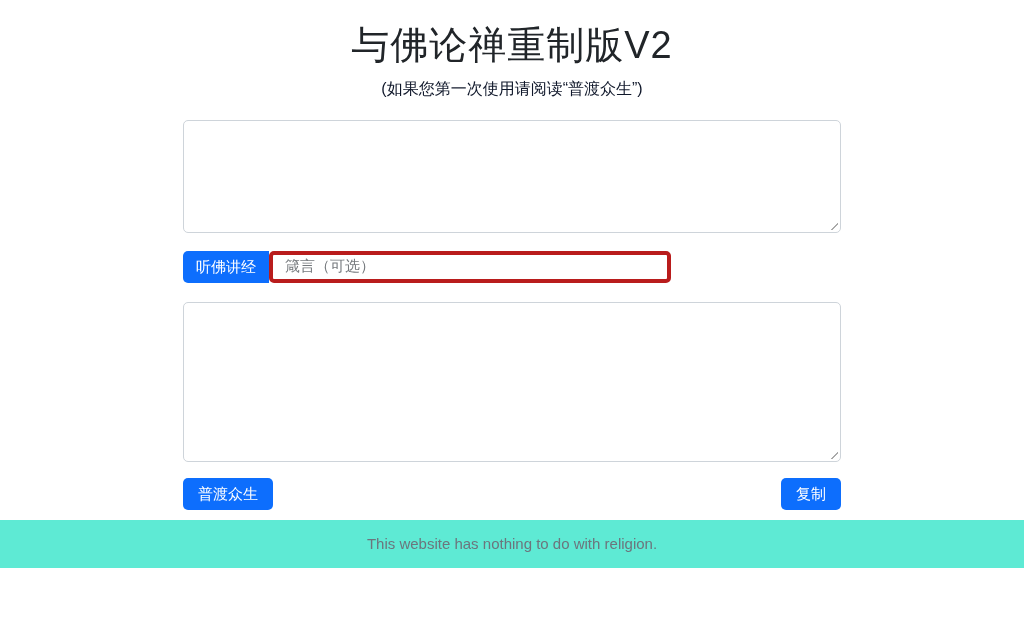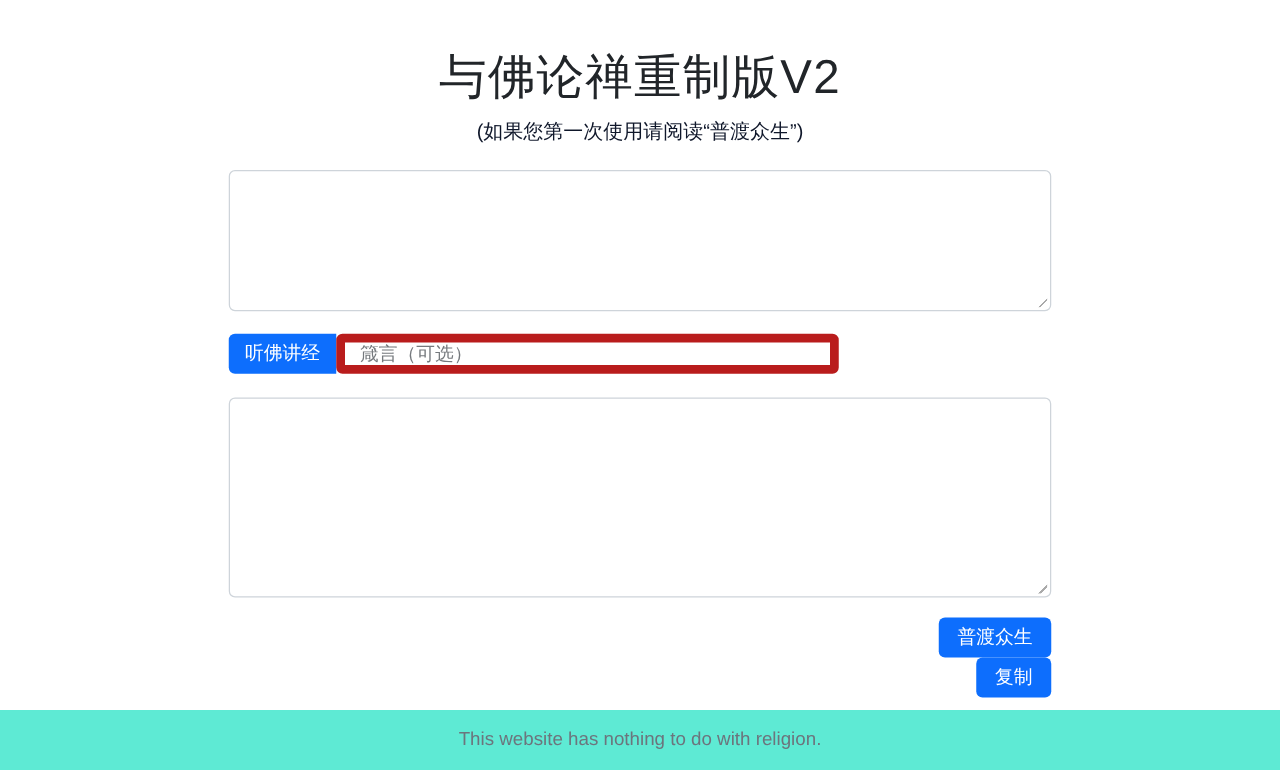--- a/index.html
+++ b/index.html
@@ -6,21 +6,21 @@
   html, body {
     width: 1024px;
     height: 627px;
     background: #ffffff;
     font-family: "Liberation Sans", sans-serif;
     overflow: hidden;
   }
   .container {
     width: 658px;
     margin: 0 auto;
-    padding-top: 36px;
+    padding-top: 20px;
   }
   h1.page-title {
     font-size: 38px;
     font-weight: 500;
     text-align: center;
     color: #212529;
     letter-spacing: 1px;
     margin-bottom: 8px;
   }
   p.page-subtitle {
@@ -83,36 +83,35 @@
     border-radius: 5px 0 0 5px;
   }
   .btn-decode {
     background: #ffc107;
     color: #212529;
     border-radius: 0 5px 5px 0;
   }
   input.key-input {
     width: 402px;
     height: 32px;
-    border: 7px solid #b91c1c;
+    border: 4px solid #b91c1c;
     border-radius: 5px;
     padding: 5px 12px;
     font-size: 15px;
     color: #212529;
     outline: none;
-    font-family: Liberation Sans, sans-serif;
+    font-family: Liberation Mono, monospace;
   }
   input.key-input::placeholder { color: #75797d; }
   .output-block { margin-top: 19px; }
   .actions-row {
     margin-top: 16px;
     display: flex;
     justify-content: space-between;
-    align-items: flex-end;
-    flex-direction: column;
+    align-items: flex-start;
   }
   .btn-primary-solid {
     background: #0d6efd;
     color: #ffffff;
     border-radius: 5px;
     padding: 6px 15px;
   }
   footer.page-footer {
     margin-top: 10px;
     background: #5eead4;

